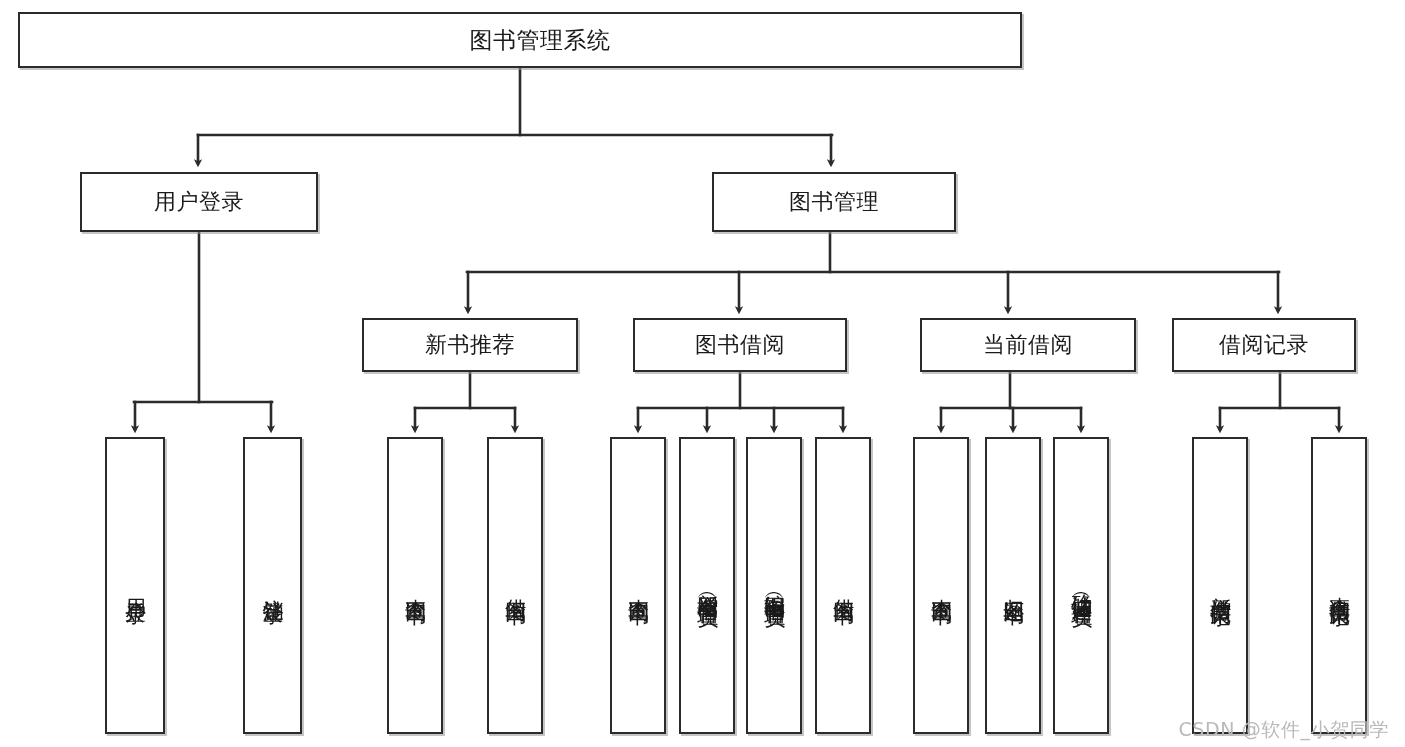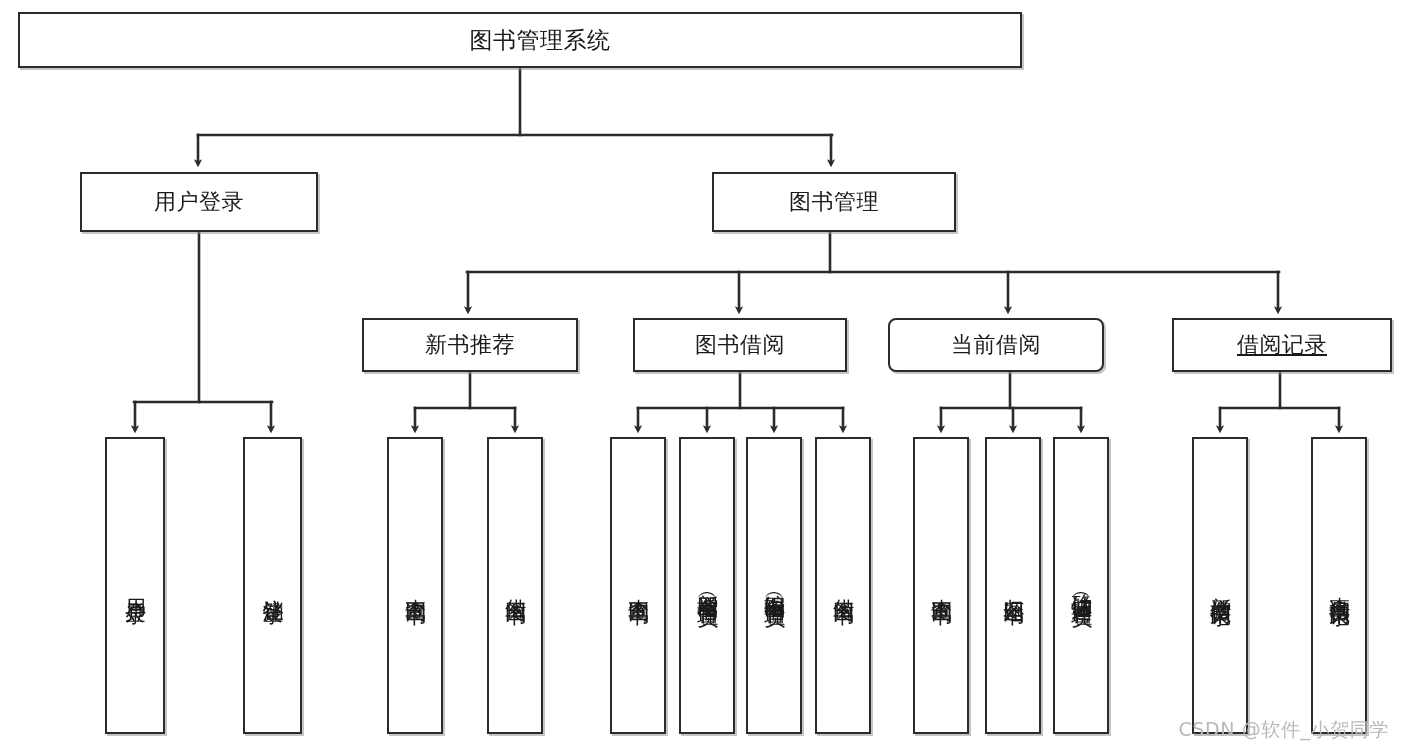--- a/index.html
+++ b/index.html
@@ -140,24 +140,24 @@
   <div class="node h" style="left:712px;top:172px;width:244px;height:60px;">
     <span class="label">图书管理</span>
   </div>
 
   <div class="node h" style="left:362px;top:318px;width:216px;height:54px;">
     <span class="label">新书推荐</span>
   </div>
   <div class="node h" style="left:633px;top:318px;width:214px;height:54px;">
     <span class="label">图书借阅</span>
   </div>
-  <div class="node h" style="left:888px;top:318px;width:216px;height:54px;border-radius:8px;">
+  <div class="node h" style="left:920px;top:318px;width:216px;height:54px;">
     <span class="label">当前借阅</span>
   </div>
-  <div class="node h" style="left:1172px;top:318px;width:220px;height:54px;text-decoration:underline;">
+  <div class="node h" style="left:1172px;top:318px;width:184px;height:54px;">
     <span class="label">借阅记录</span>
   </div>
 
   <div class="node v" style="left:105px;top:437px;width:60px;height:297px;">
     <span class="label">用户登录</span>
   </div>
   <div class="node v" style="left:243px;top:437px;width:59px;height:297px;">
     <span class="label">注销登录</span>
   </div>
 

